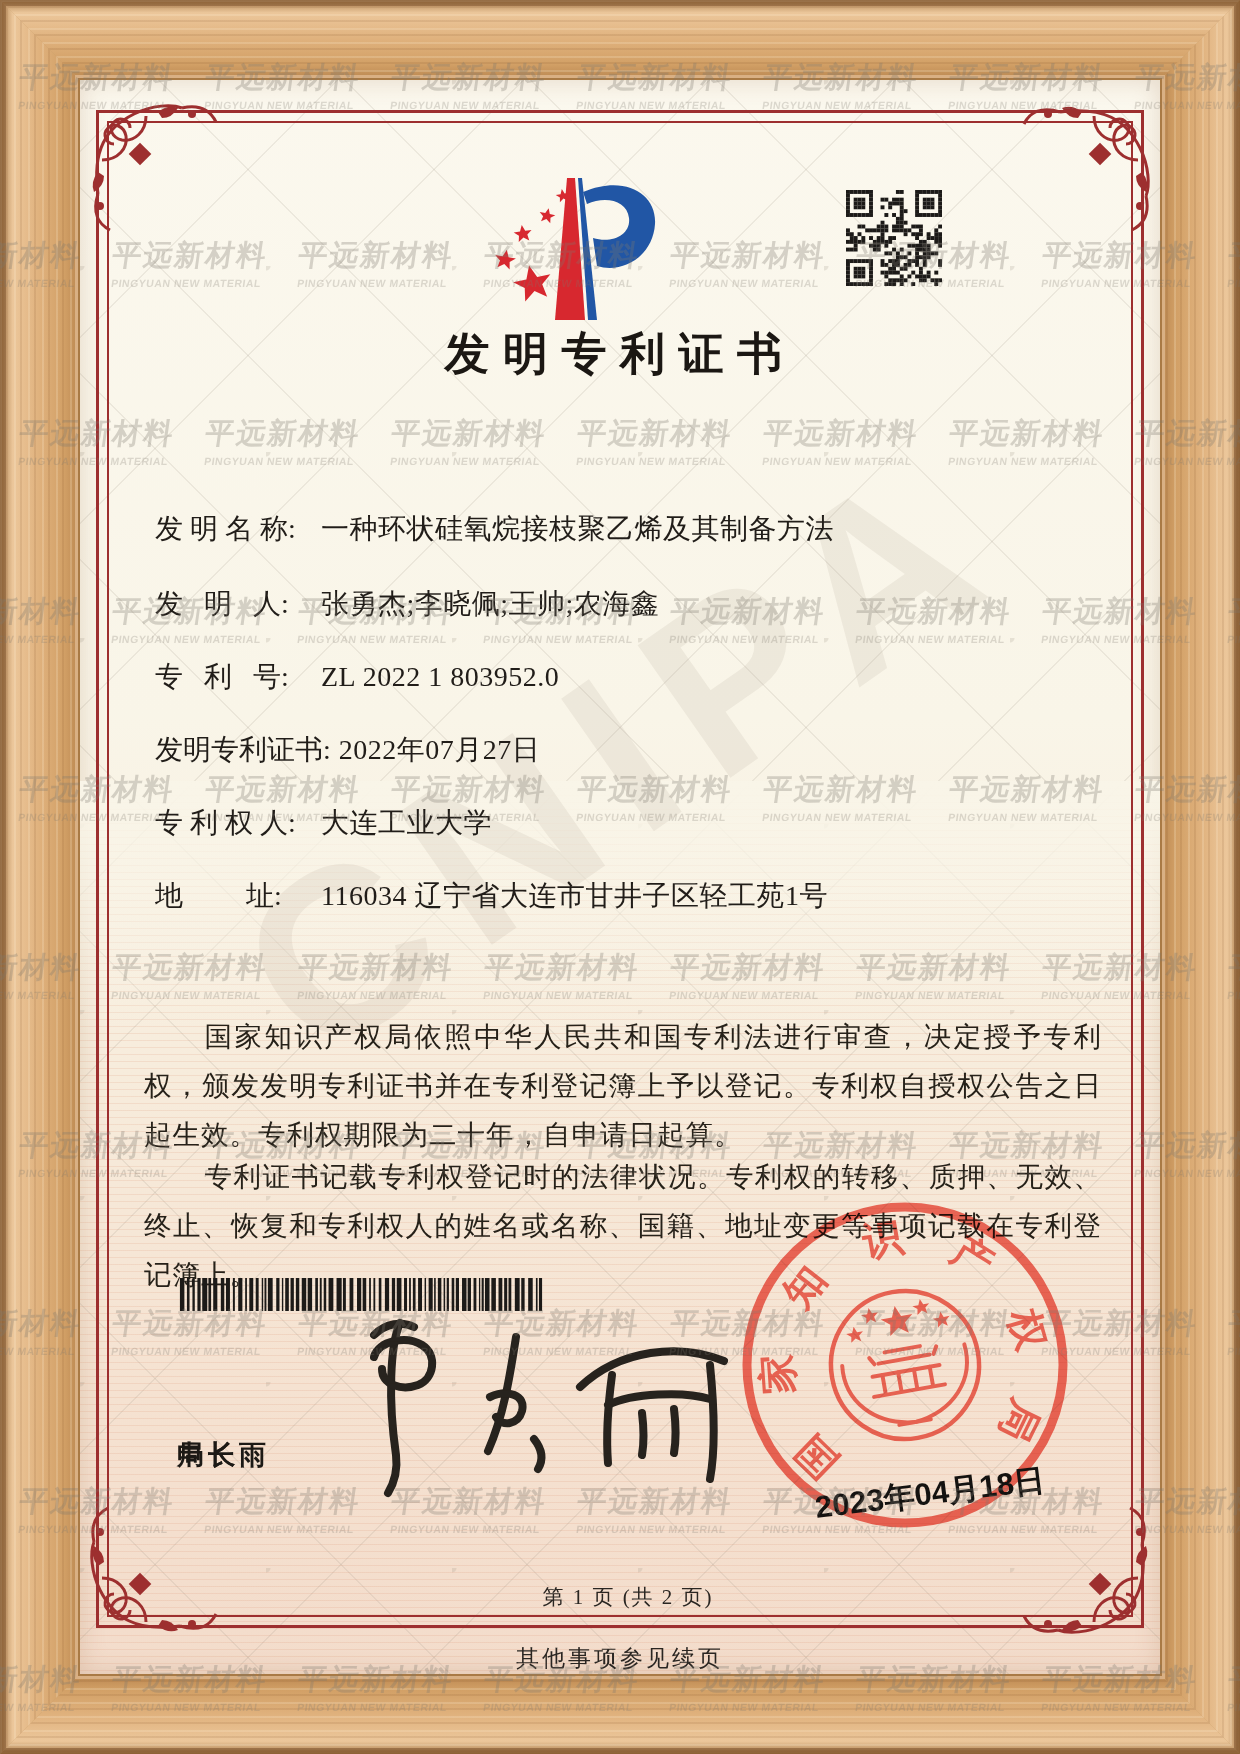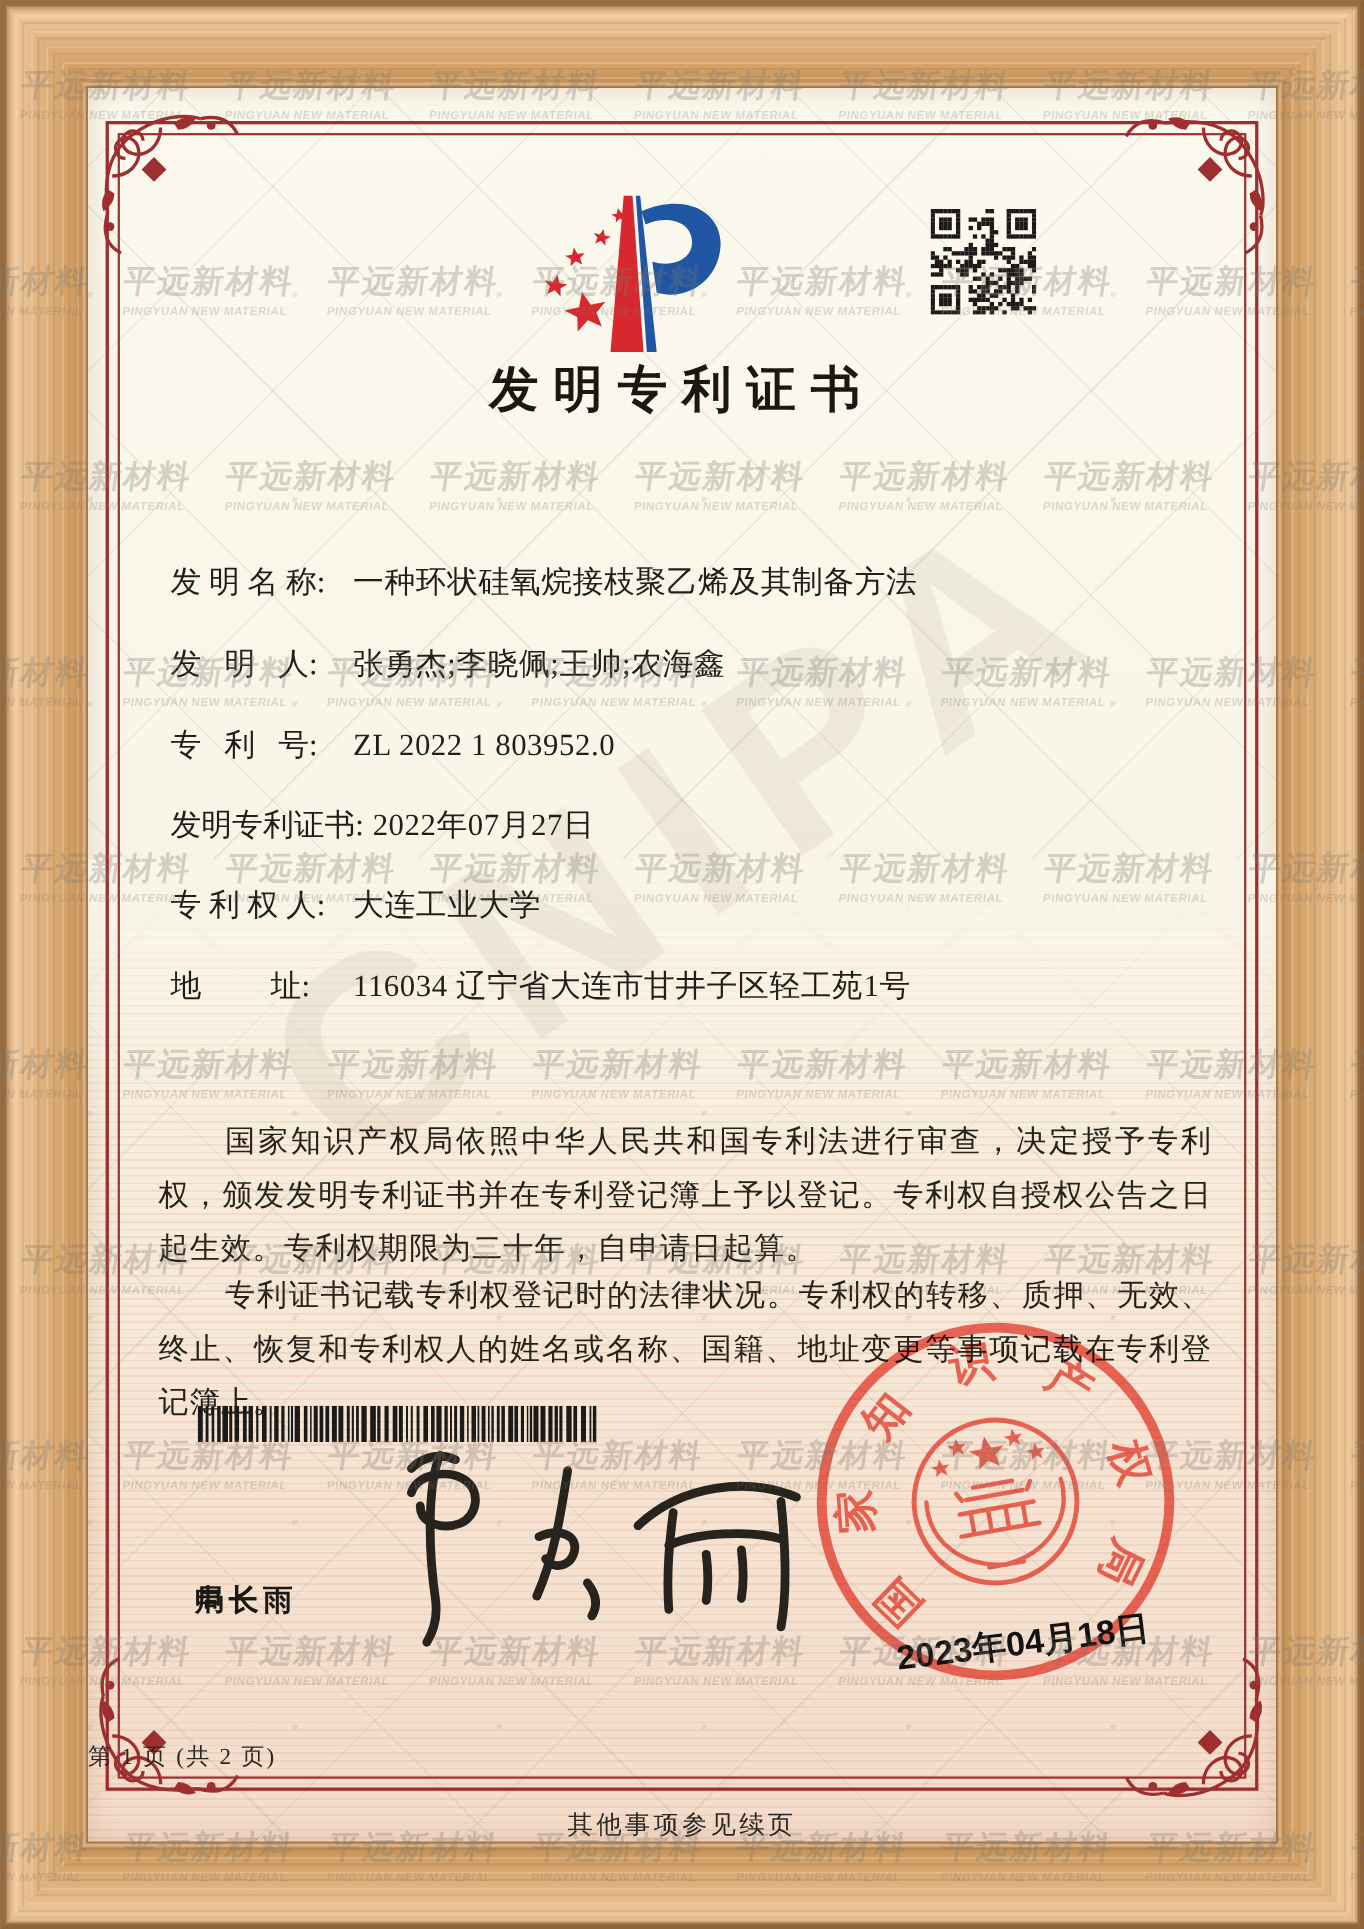--- a/index.html
+++ b/index.html
@@ -85,21 +85,21 @@
 
   .seal{position:absolute;left:655px;top:1115px;width:340px;height:340px;transform:rotate(-10deg);
     opacity:.88;mix-blend-mode:multiply;}
   .seal svg{width:100%;height:100%;}
   .s-stroke{stroke:var(--seal-red);fill:none;}
   .s-fill{fill:var(--seal-red);stroke:none;}
   .s-text{fill:var(--seal-red);font-family:"Liberation Serif","DejaVu Serif",serif;font-weight:700;}
   .seal-date{position:absolute;left:700px;top:1393px;width:300px;text-align:center;
     transform:rotate(-7deg);font:700 31px "Liberation Sans","DejaVu Sans",sans-serif;color:#141210;}
 
-  .page-footer{position:absolute;left:0;right:0;top:1503px;font-size:21px;color:#2a2622;letter-spacing:2px;}
+  .page-footer{position:absolute;left:16px;right:0;top:1503px;text-align:center;font-size:21px;color:#2a2622;letter-spacing:2px;}
   .continuation{position:absolute;left:0;right:0;top:1563px;text-align:center;font-size:23px;color:#2a2622;letter-spacing:3px;}
 
   
   .wm-layer{position:absolute;inset:0;z-index:40;pointer-events:none;overflow:hidden;}
   .wm{position:absolute;width:172px;text-align:center;transform:skewX(-8deg);opacity:.5;}
   .wm1{font:700 29px "Liberation Sans","DejaVu Sans",sans-serif;color:rgba(125,120,110,.60);letter-spacing:2px;white-space:nowrap;}
   .wm2{font:700 10.5px "Liberation Sans","DejaVu Sans",sans-serif;color:rgba(125,120,110,.50);letter-spacing:.5px;white-space:nowrap;margin-top:1px;}
 </style>
 </head>
 <body>

